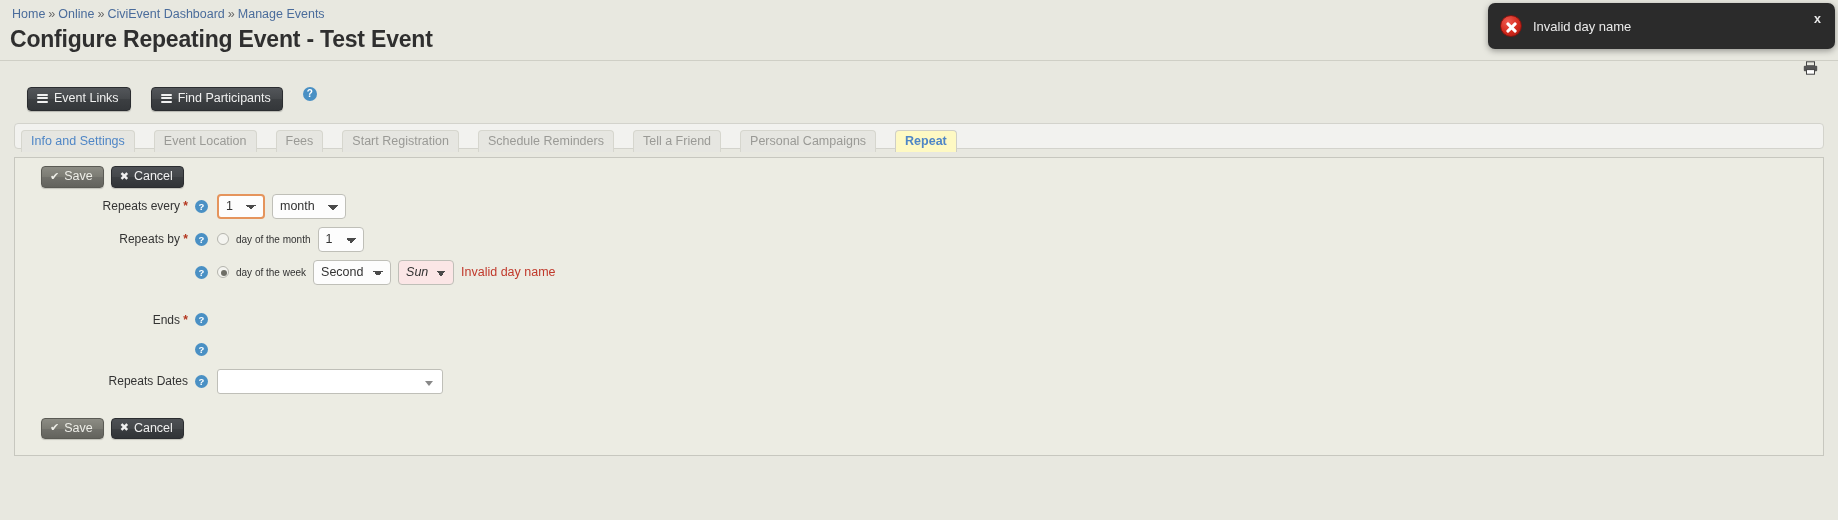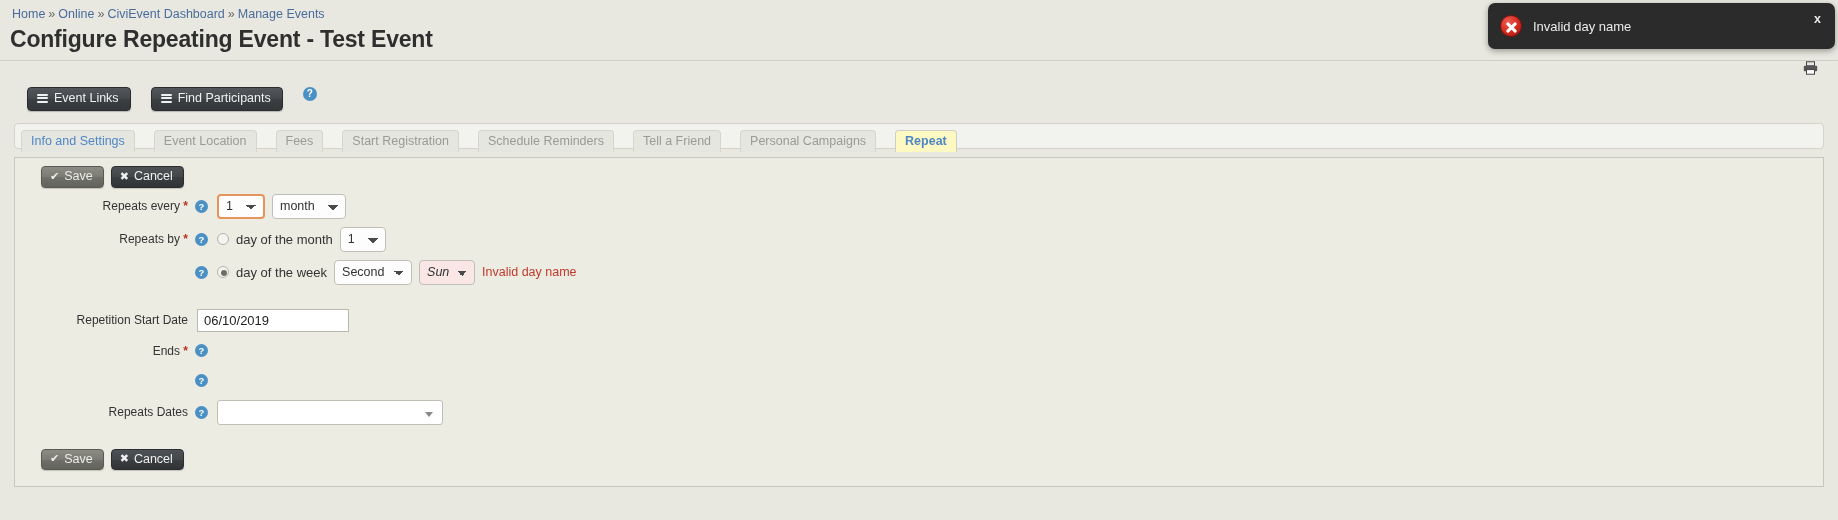--- a/index.html
+++ b/index.html
@@ -292,21 +292,21 @@
   }
   .radio.on::after {
     content: "";
     position: absolute;
     left: 3px; top: 3px;
     width: 6px; height: 6px;
     border-radius: 50%;
     background: #6e6e66;
   }
 
-  .inline-txt { font-size: 13px; color: #333; }
+  .inline-txt { font-size: 10px; color: #333; }
   .err-txt { color: #c0392b; font-size: 12.5px; }
 
   .multi {
     width: 226px;
     height: 25px;
     background: #fff;
     border: 1px solid #bfbfb8;
     border-radius: 3px;
     position: relative;
     cursor: pointer;
@@ -480,26 +480,20 @@
         </select>
         <select class="sel w-day error">
           <option>Sun</option>
         </select>
         <span class="err-txt">Invalid day name</span>
       </div>
     </div>
 
     <div class="spacer-lg"></div>
 
-    <div class="frow">
-      <div class="flabel">Repetition Start Date</div>
-      <div class="fctl" style="margin-left:2px;">
-        <input class="txt wide" type="text" value="06/10/2019" style="">
-      </div>
-    </div>
 
     <div class="frow">
       <div class="flabel">
         <span>Ends</span>
         <span class="req">*</span>
       </div>
       <span class="help-icon sm">?</span>
     </div>
 
     <div class="frow">

